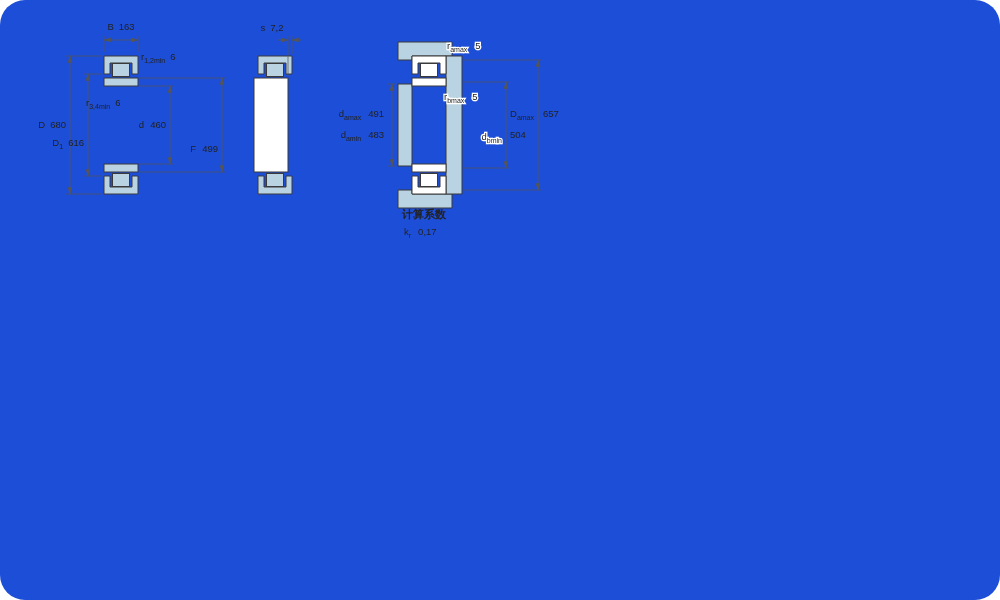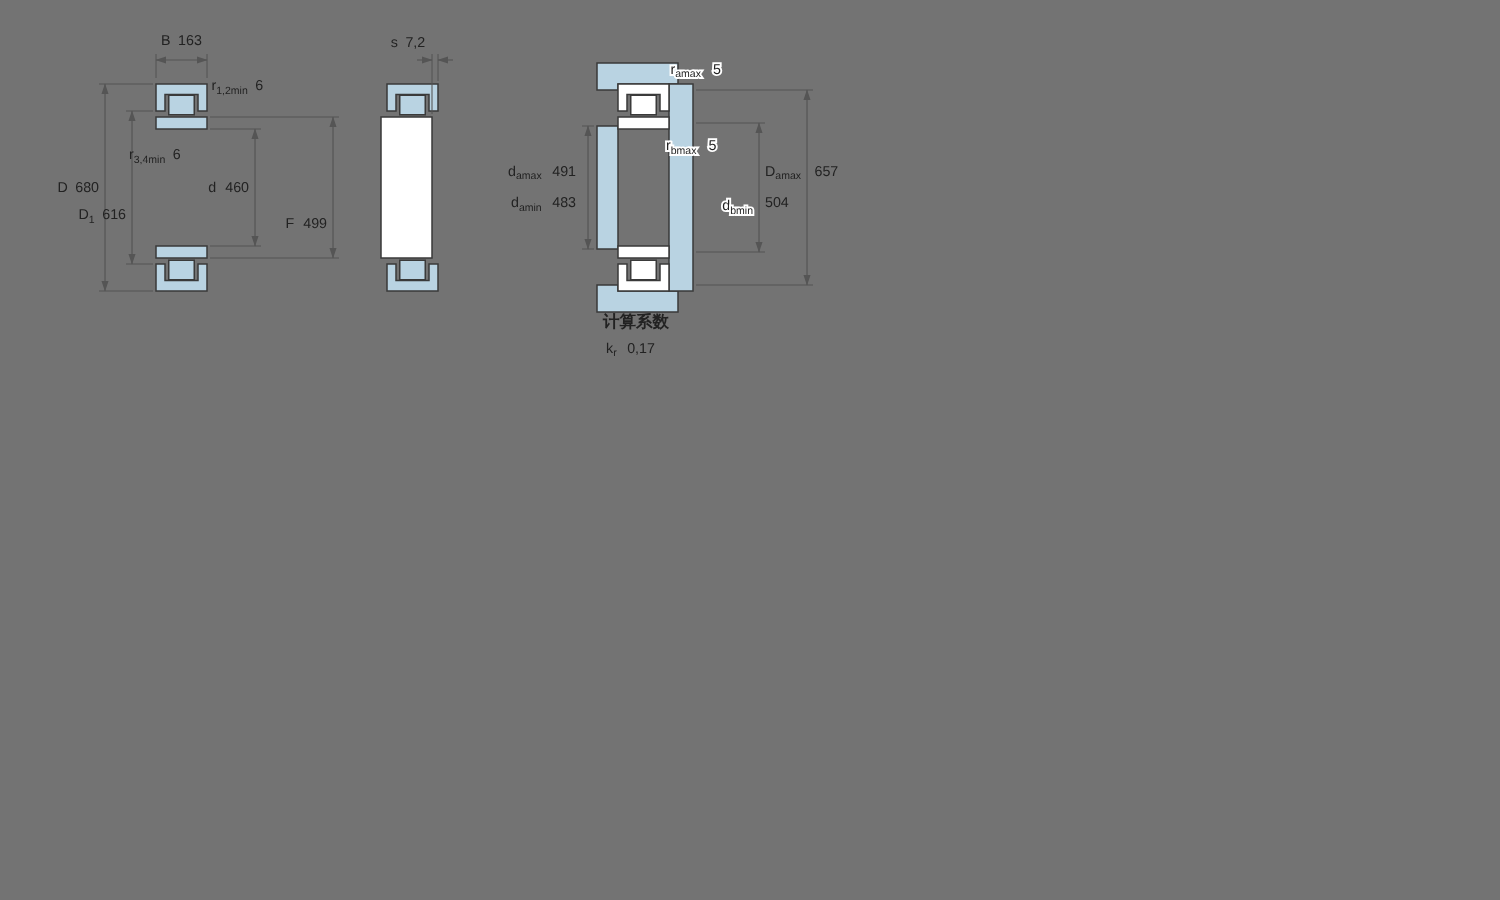--- a/index.html
+++ b/index.html
@@ -1,16 +1,16 @@
 <!DOCTYPE html>
 <html><head>
 <meta charset="utf-8">
 <style>
   html,body{margin:0;padding:0;background:#ffffff;}
-  .canvas{position:relative;width:1000px;height:600px;background:#737373;overflow:hidden;}
+  .canvas{position:relative;width:1000px;height:600px;background:#1d4ed8;overflow:hidden;border-radius:25px;}
   svg text{font-family:"Liberation Sans","DejaVu Sans",sans-serif;font-size:9.5px;}
   .sub{font-size:7px;}
   .part{stroke:#3a3a3a;stroke-width:1;}
   .wpart{fill:#ffffff;stroke:#3a3a3a;stroke-width:1;}
   .dimline{stroke:#555555;stroke-width:0.8;fill:none;}
   .ext{stroke:#555555;stroke-width:0.7;fill:none;}
   .halo{paint-order:stroke;stroke:#ffffff;stroke-width:2.5px;}
   .cjk{font-size:11px;font-weight:bold;}
 </style>
 </head>

